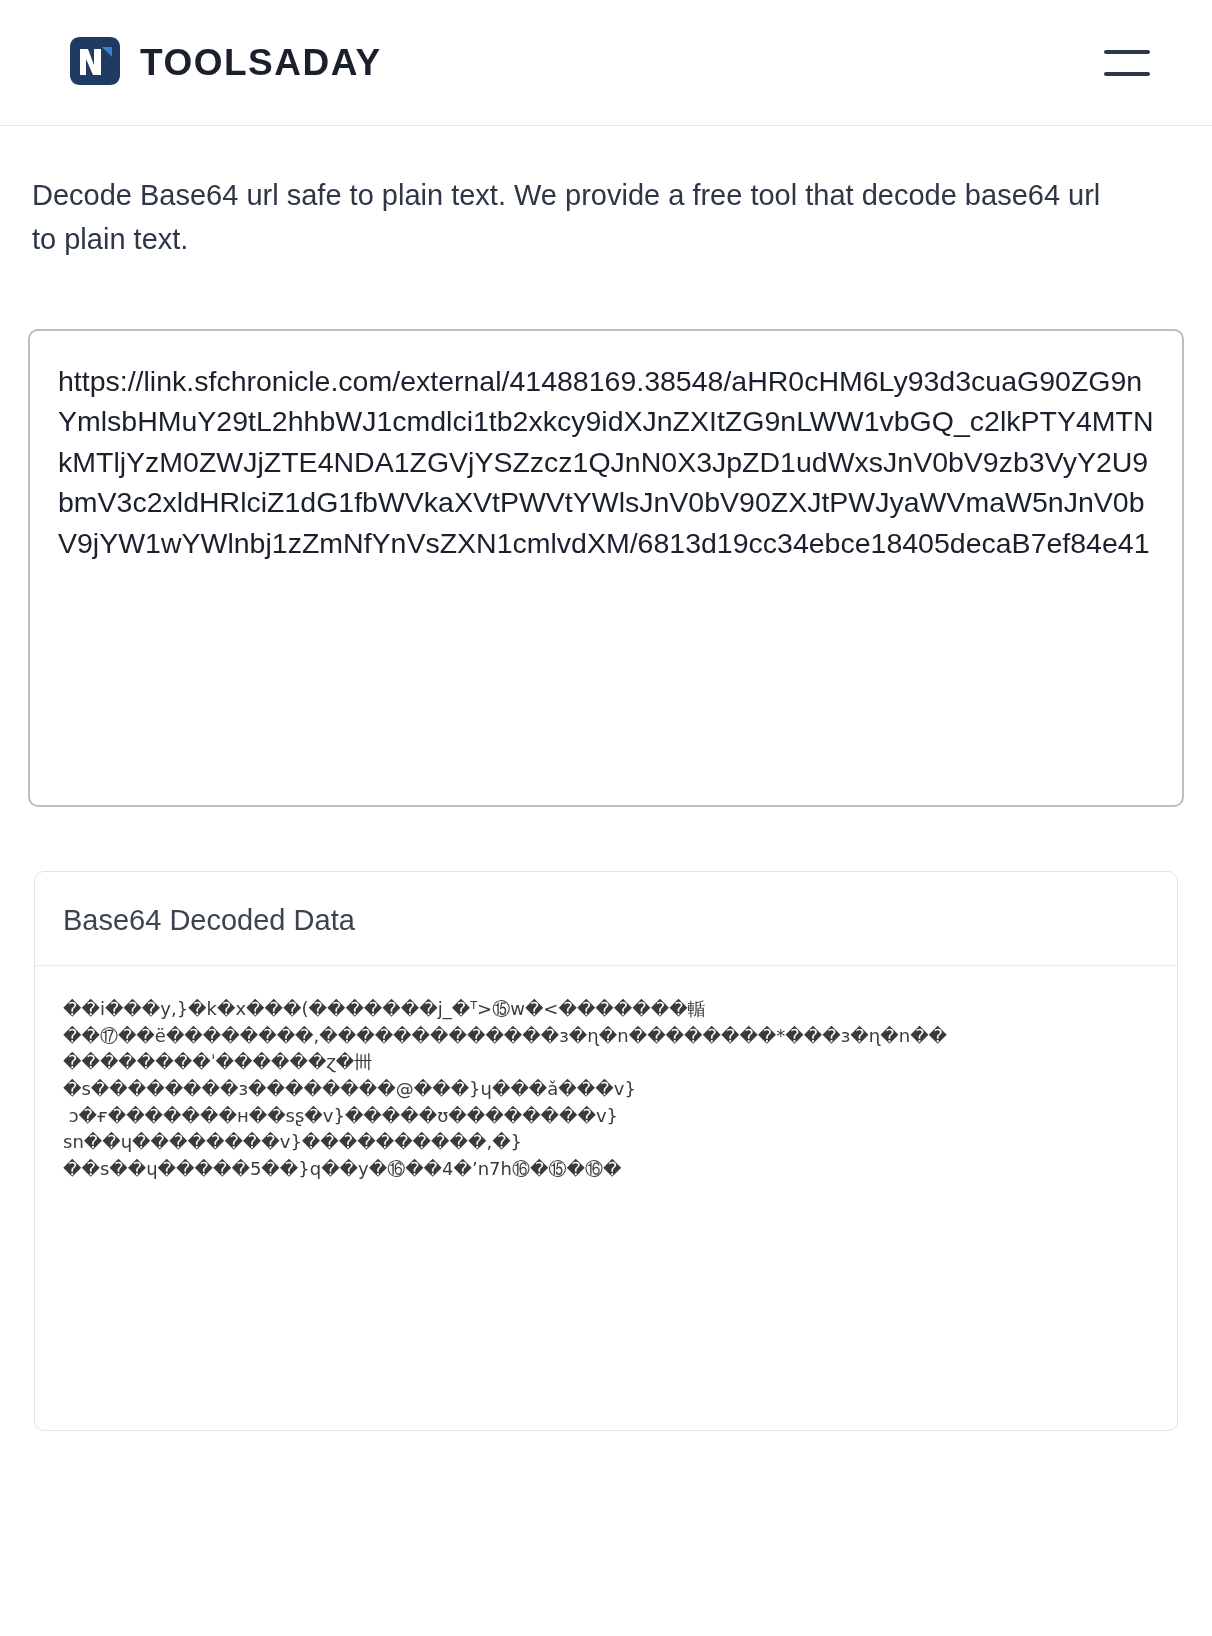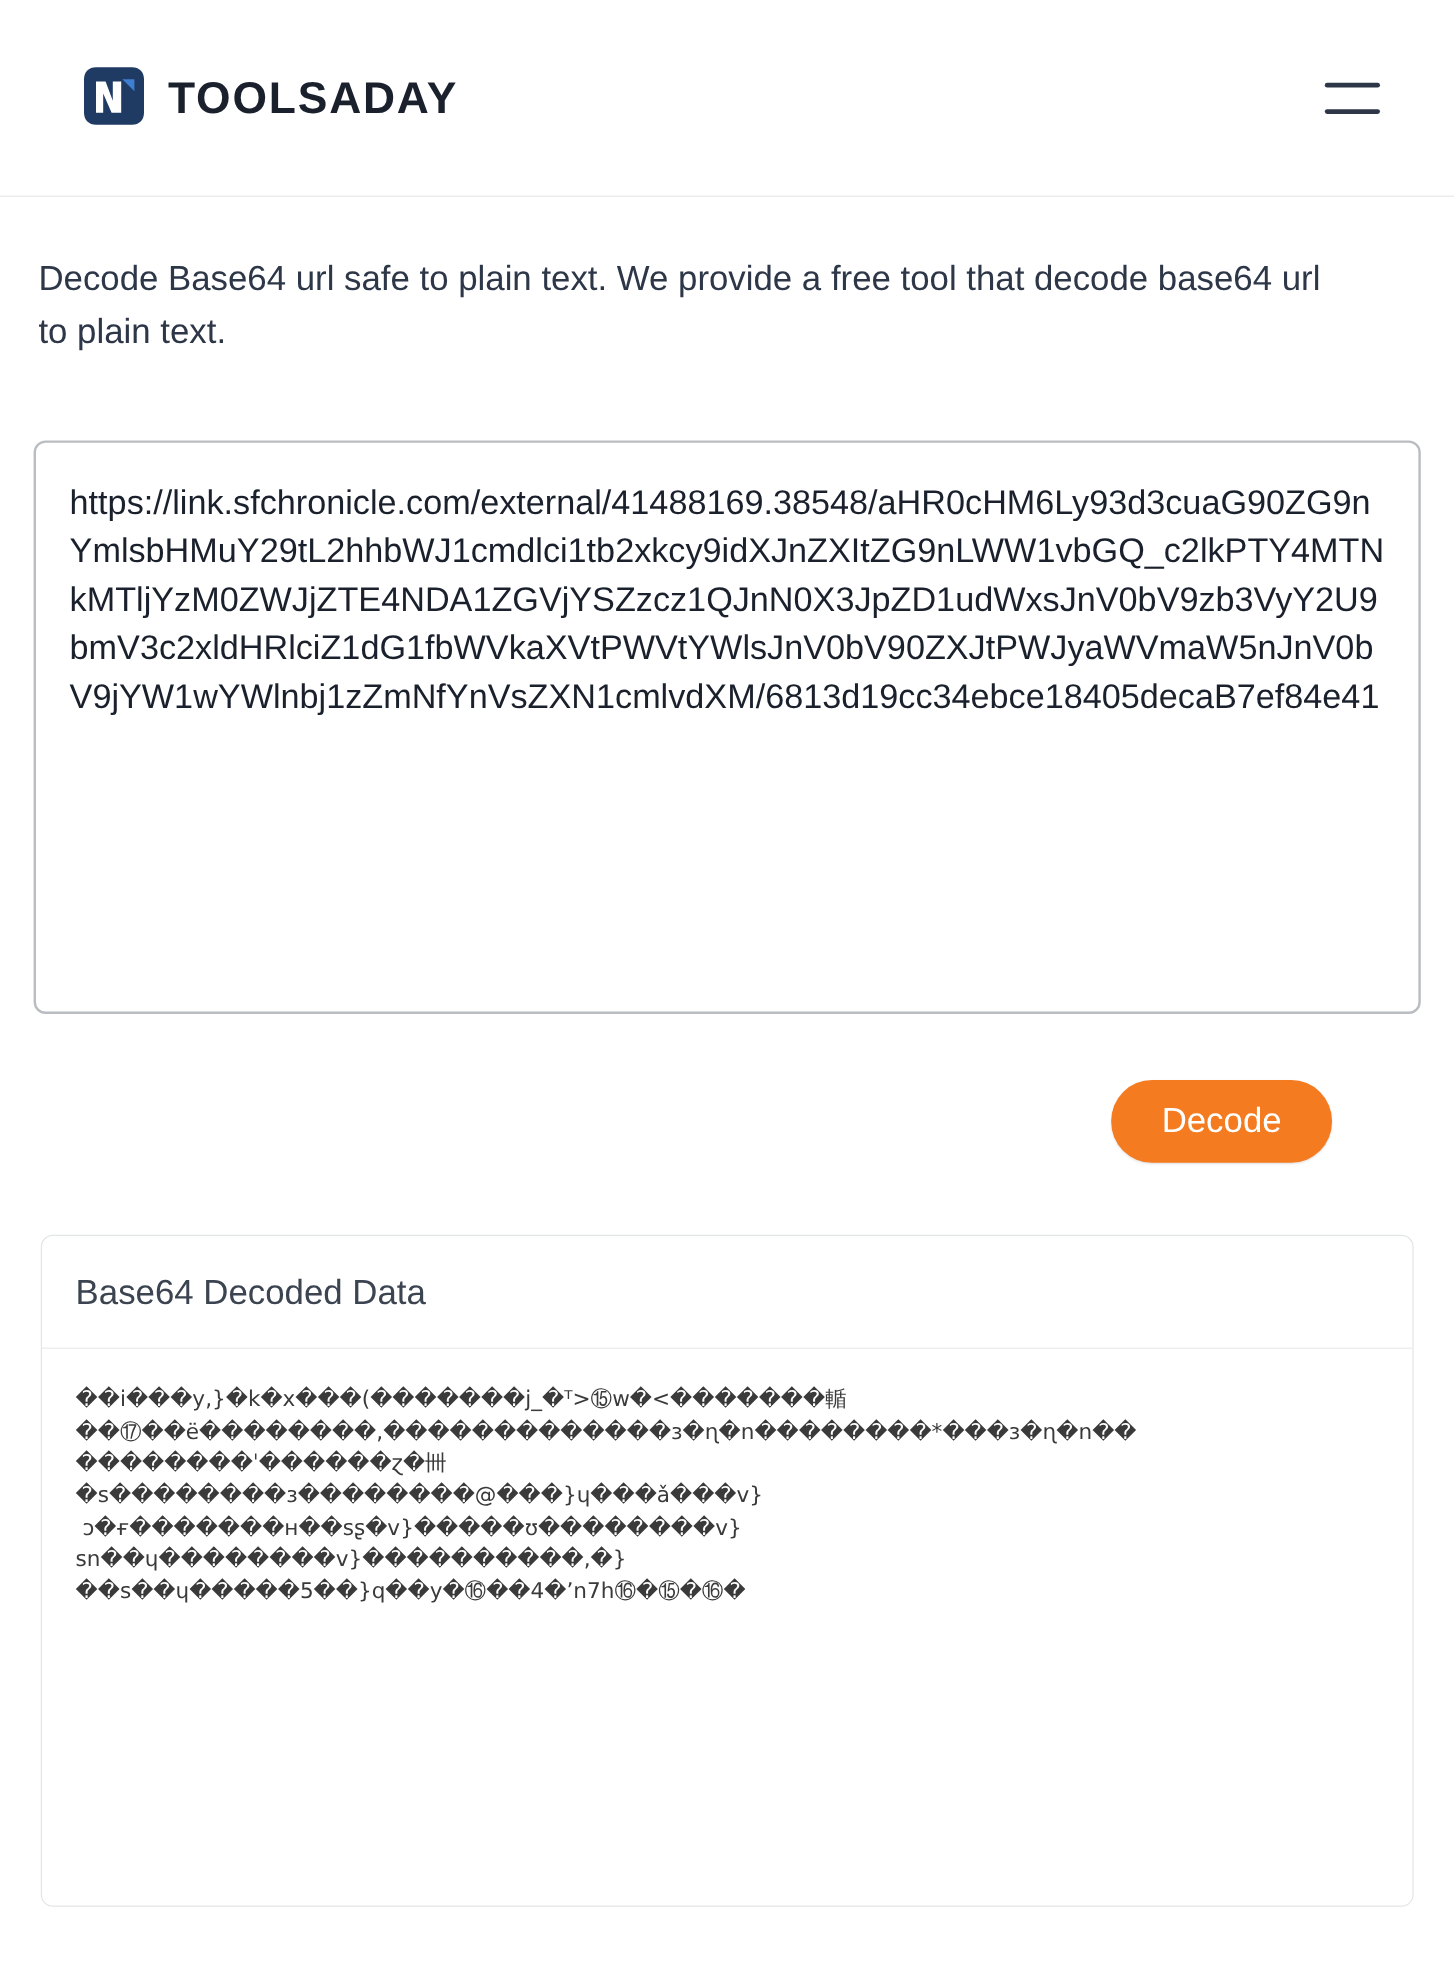--- a/index.html
+++ b/index.html
@@ -10,21 +10,21 @@
     background: #ffffff;
     font-family: "Liberation Sans", sans-serif;
   }
   body {
     min-height: 1636px;
     color: #2d3748;
   }
 
   
   .header {
-    height: 164px;
+    height: 126px;
     border-bottom: 1px solid #e8e8e8;
     display: flex;
     align-items: center;
     justify-content: space-between;
     padding: 0 62px 0 66px;
     background: #fff;
   }
   .brand {
     display: flex;
     align-items: center;
@@ -158,23 +158,20 @@
 </div>
 
 <div class="main">
 
   <p class="intro">Decode Base64 url safe to plain text. We provide a free tool that decode base64 url to plain text.</p>
 
   <div class="input-wrap">
     <textarea class="b64-input" placeholder="Enter Base64 URL safe text here" style="">https://link.sfchronicle.com/external/41488169.38548/aHR0cHM6Ly93d3cuaG90ZG9nYmlsbHMuY29tL2hhbWJ1cmdlci1tb2xkcy9idXJnZXItZG9nLWW1vbGQ_c2lkPTY4MTNkMTljYzM0ZWJjZTE4NDA1ZGVjYSZzcz1QJnN0X3JpZD1udWxsJnV0bV9zb3VyY2U9bmV3c2xldHRlciZ1dG1fbWVkaXVtPWVtYWlsJnV0bV90ZXJtPWJyaWVmaW5nJnV0bV9jYW1wYWlnbj1zZmNfYnVsZXN1cmlvdXM/6813d19cc34ebce18405decaB7ef84e41</textarea>
   </div>
 
-  <div class="actions">
-    <button class="decode-btn">Decode</button>
-  </div>
 
   <div class="result-card">
     <div class="result-title">Base64 Decoded Data</div>
     <div class="result-body">��i���y,}�k�x���(�������j_�ᵀ&gt;⑮w�&lt;�������輴
 ��⑰��ë��������,�������������ɜ�ɳ�n��������*���ɜ�ɳ�n��
 ��������ˈ������ɀ�卌
 �s��������ɜ��������@���}ɥ���ǎ���v}
  ɔ�ғ�������ʜ��sʂ�v}�����ʊ��������v}
 sn��ɥ��������v}����������,�}
 ��s��ɥ�����5��}q��y�⑯��4�ʼn7h⑯�⑮�⑯�</div>

